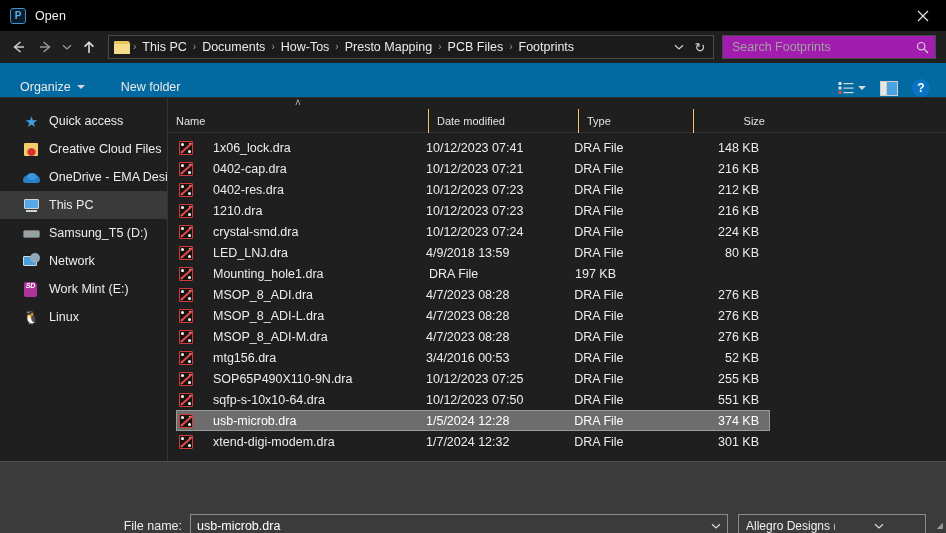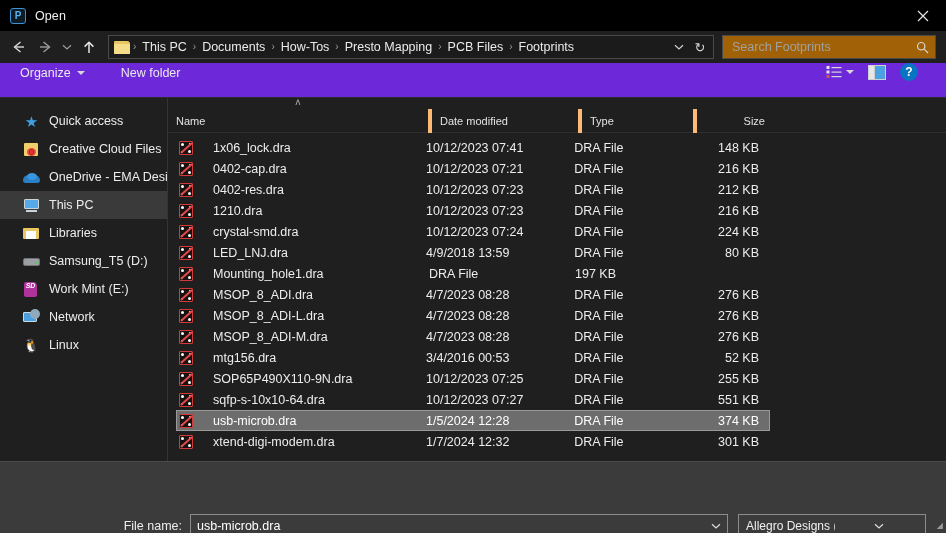--- a/index.html
+++ b/index.html
@@ -101,40 +101,40 @@
     flex: 0 0 auto;
   }
   .addr-refresh {
     width: 22px; color: #d2d2d2;
     display: flex; align-items: center; justify-content: center;
     flex: 0 0 auto; font-size: 13px;
   }
   .searchbox {
     width: 214px; height: 24px;
     margin-left: 8px;
-    background: #a16207;
+    background: #a21caf;
     border: 1px solid #4a4a4a;
     display: flex; align-items: center;
     padding: 0 6px 0 9px;
     flex: 0 0 auto;
   }
   .searchbox input {
     flex: 1; background: transparent; border: 0; outline: 0;
     color: #e8e8e8; font-size: 12.5px;
     font-family: "Liberation Sans", sans-serif;
   }
   .searchbox input::placeholder { color: #a0a0a0; }
   .search-icon { color: #d8d8d8; display: flex; align-items: center; }
 
   
   .cmdbar {
     height: 34px; min-height: 34px;
-    background: #6d28d9;
-    display: flex; align-items: flex-start;
-    padding: 0 28px 0 14px;
+    background: #0369a1;
+    display: flex; align-items: flex-end;
+    padding: 0 16px 0 14px;
     position: relative;
   }
   .cmd-item {
     font-size: 12.5px; color: #eaeaea;
     display: flex; align-items: center; gap: 6px;
     padding: 3px 6px;
   }
   .cmd-item.spaced { margin-left: 24px; }
   .caret-down {
     width: 0; height: 0;
@@ -228,21 +228,21 @@
   }
   .colhdr {
     height: 24px; min-height: 24px;
     display: flex; align-items: center;
     font-size: 11px; color: #e2e2e2;
     border-bottom: 1px solid #2f2f2f;
   }
   .colhdr .ch {
     height: 24px; display: flex; align-items: center;
     padding-left: 8px;
-    border-left: 4px solid #fdba74;
+    border-left: 1px solid #fdba74;
   }
   .colhdr .ch:first-child { border-left: 0; padding-left: 8px; }
   .c-name { width: 260px; }
   .c-date { width: 150px; }
   .c-type { width: 115px; }
   .c-size { width: 82px; justify-content: flex-end !important; padding-right: 10px; }
 
   .rows { flex: 1; overflow: hidden; padding-top: 4px; }
   .row {
     height: 21px;
@@ -470,48 +470,41 @@
         <span class="side-label">OneDrive - EMA Desi</span>
       </div>
       <div class="side-item selected">
         <span class="side-ico ico-pc">
             <i class="scr"></i>
             <i class="base"></i>
           </span>
         <span class="side-label">This PC</span>
       </div>
       <div class="side-item">
-        <span class="side-ico ico-lib">
-            <i class="lf"></i>
-            <i class="lb"></i>
-          </span>
-        <span class="side-label">Libraries</span>
-      </div>
-      <div class="side-item">
         <span class="side-ico ico-drv">
             <i class="d"></i>
             <i class="led"></i>
           </span>
         <span class="side-label">Samsung_T5 (D:)</span>
+      </div>
+      <div class="side-item">
+        <span class="side-ico ico-net">
+            <i class="m"></i>
+            <i class="g"></i>
+          </span>
+        <span class="side-label">Network</span>
       </div>
       <div class="side-item">
         <span class="side-ico ico-sd">
             <i class="b"></i>
             <i class="t">SD</i>
           </span>
         <span class="side-label">Work Mint (E:)</span>
       </div>
       <div class="side-item">
-        <span class="side-ico ico-net">
-            <i class="m"></i>
-            <i class="g"></i>
-          </span>
-        <span class="side-label">Network</span>
-      </div>
-      <div class="side-item">
         <span class="side-ico ico-tux">🐧</span>
         <span class="side-label">Linux</span>
       </div>
     </div>
 
     <div class="filepane">
       <div class="sortmark">
         <span>˄</span>
       </div>
       <div class="colhdr">
@@ -704,21 +697,21 @@
             <div class="cell cell-name">
               <span class="dra-icon">
                 <i class="a"></i>
                 <i class="b"></i>
                 <i class="c"></i>
                 <i class="d"></i>
                 <span class="slash"></span>
               </span>
               <span>sqfp-s-10x10-64.dra</span>
             </div>
-            <div class="cell cell-date">10/12/2023 07:27</div>
+            <div class="cell cell-date">10/12/2023 07:50</div>
             <div class="cell cell-type">DRA File</div>
             <div class="cell cell-size">551 KB</div>
           </div>
           <div class="row selected">
             <div class="cell cell-name">
               <span class="dra-icon">
                 <i class="a"></i>
                 <i class="b"></i>
                 <i class="c"></i>
                 <i class="d"></i>

